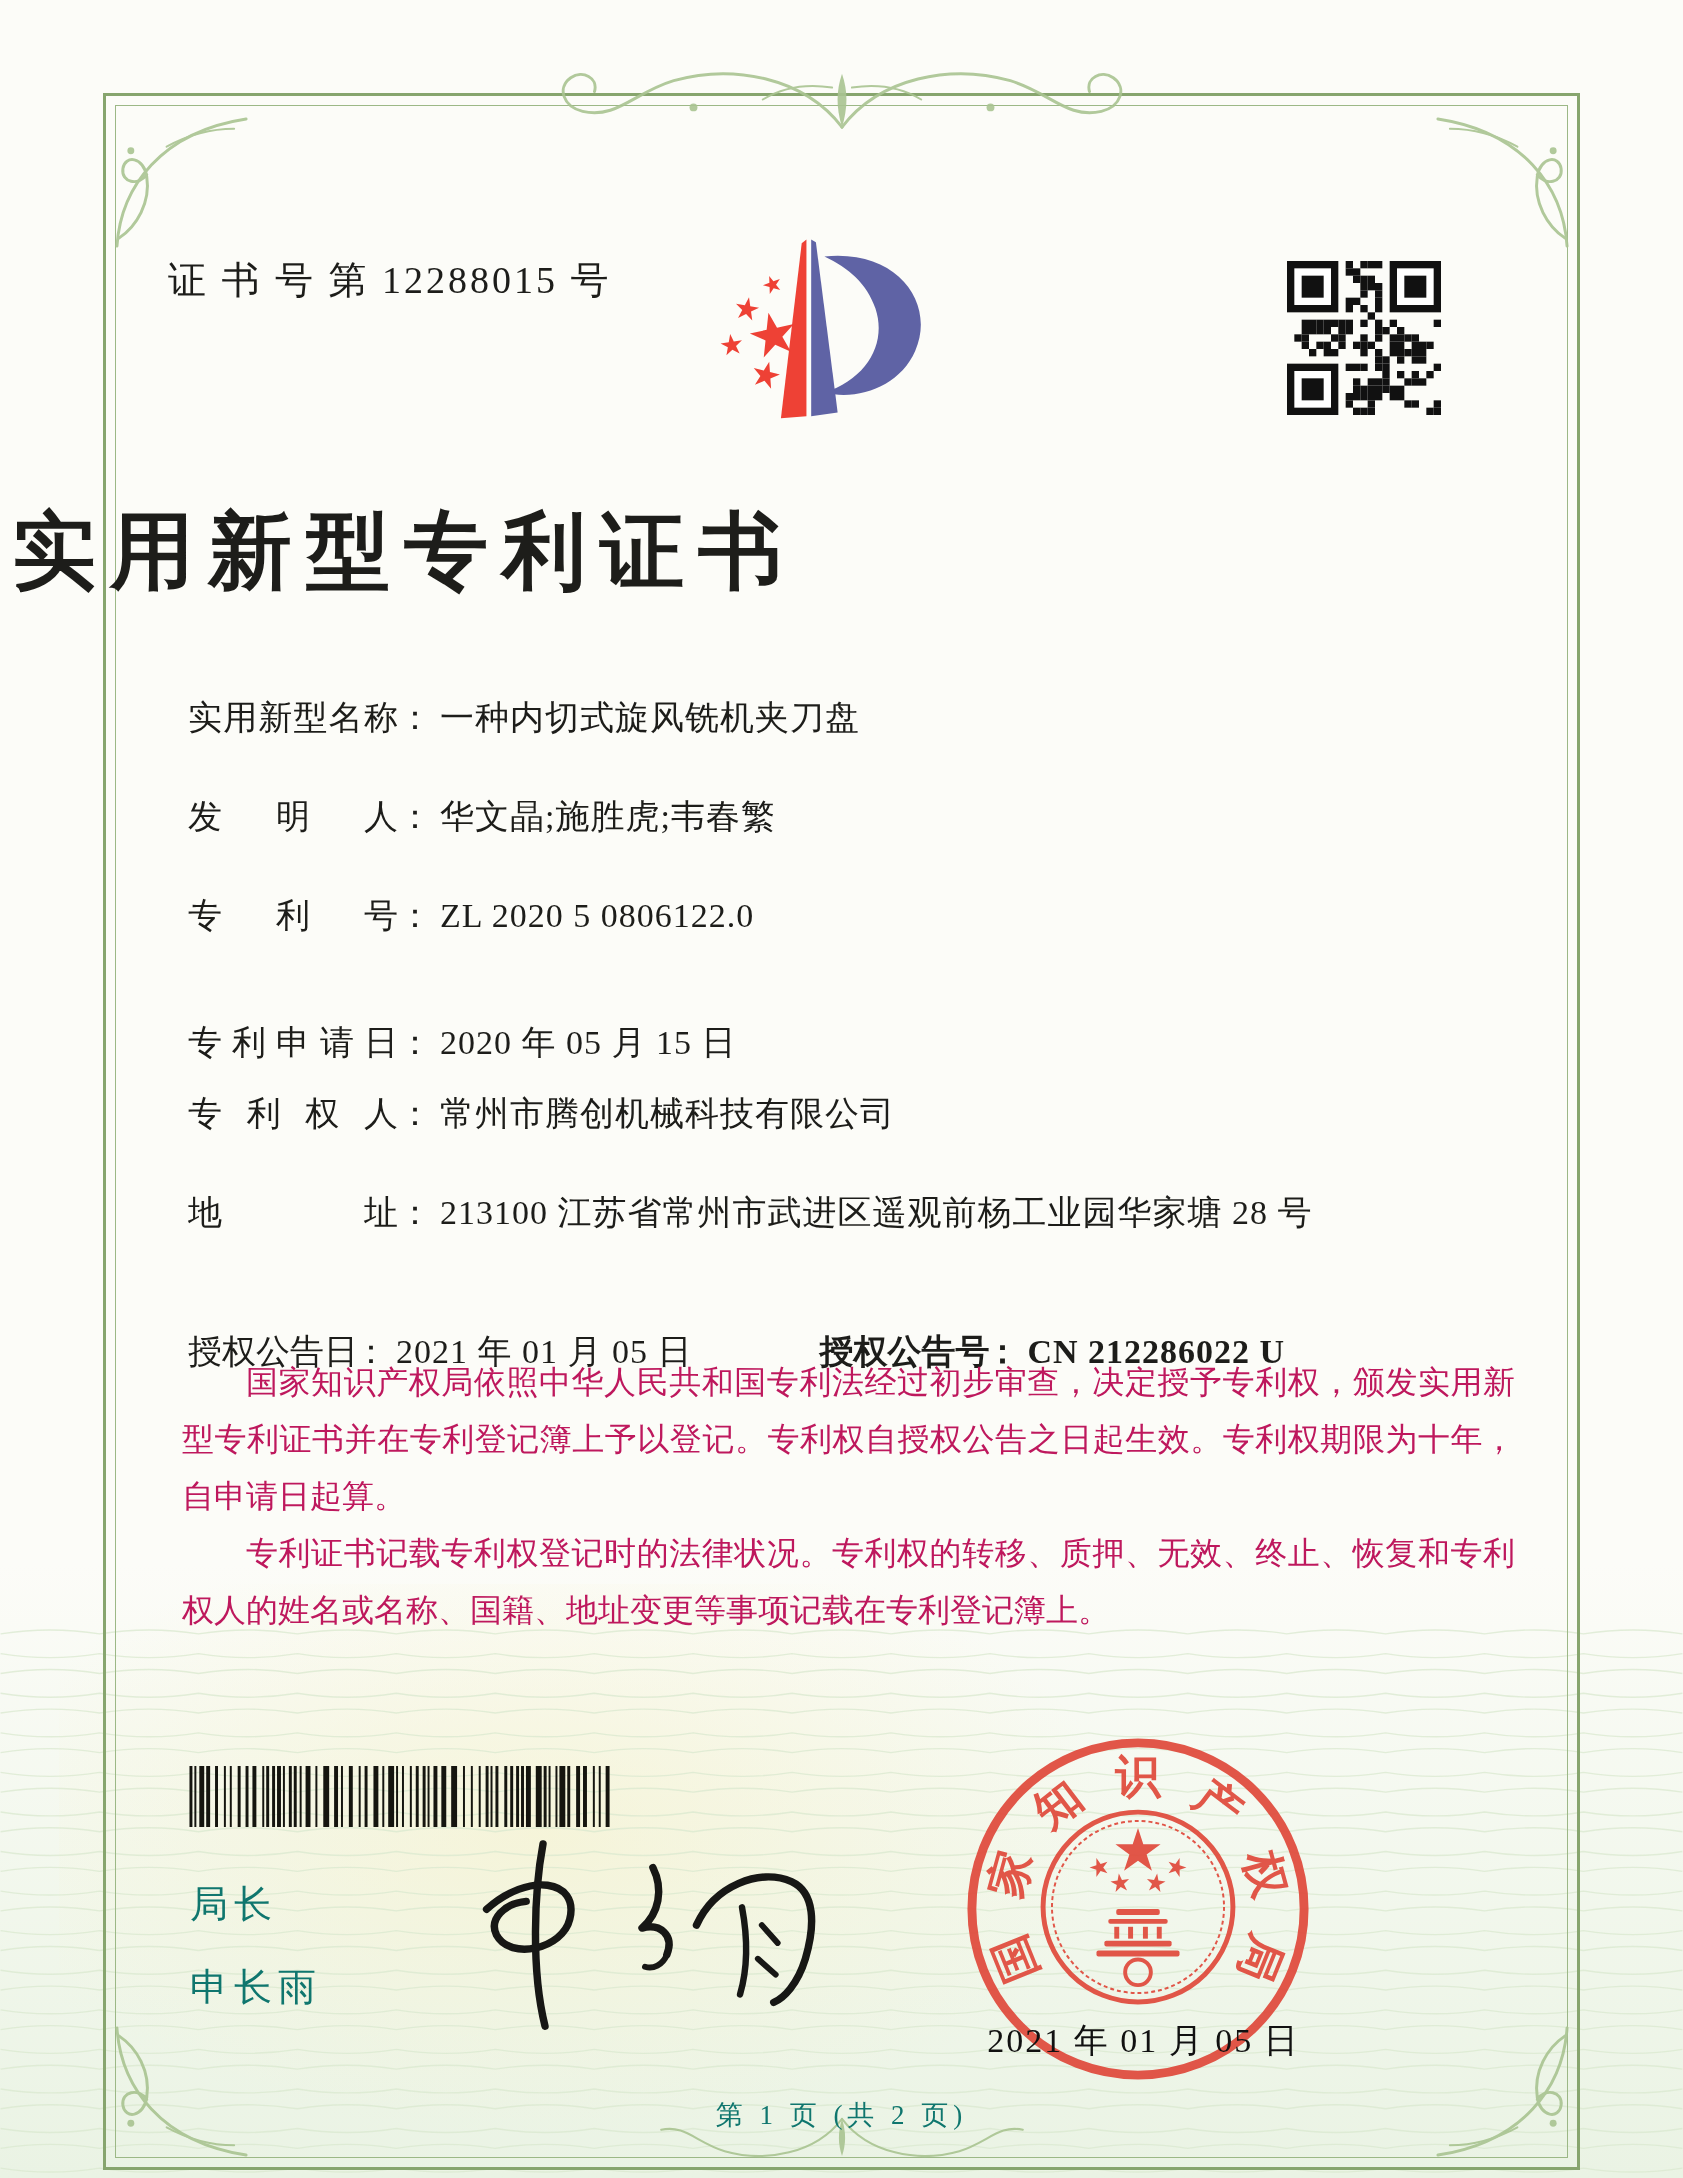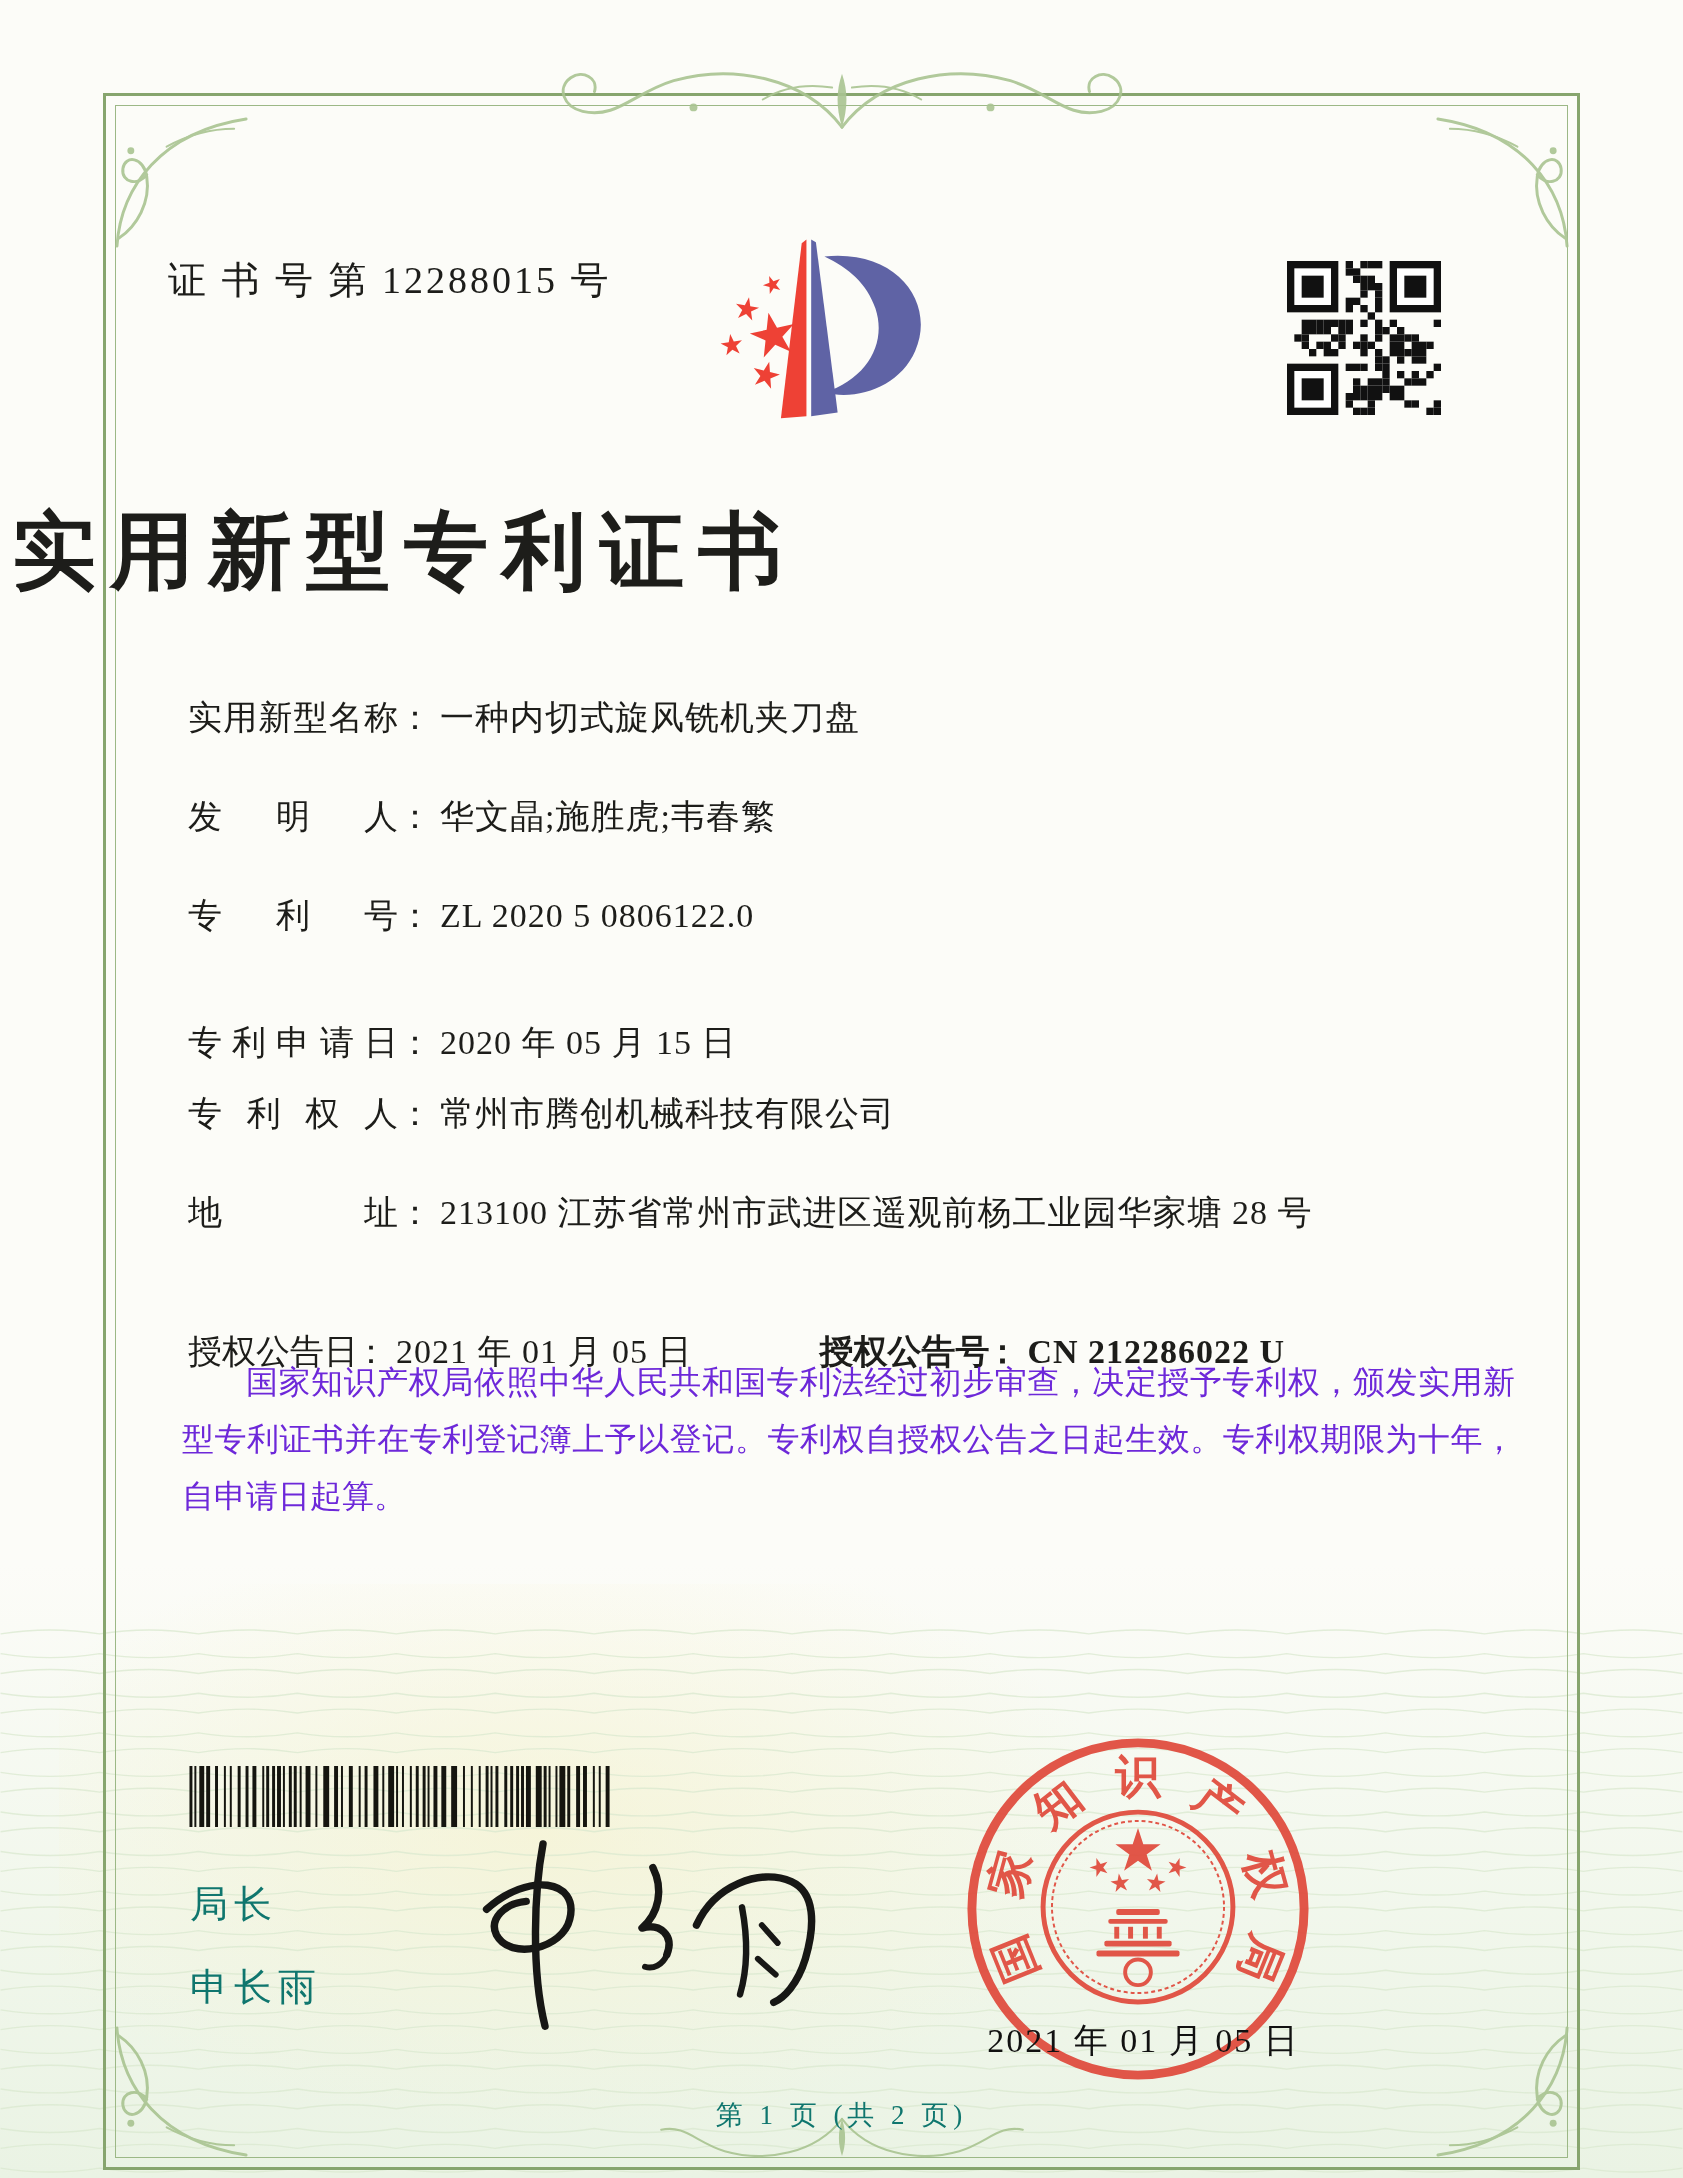--- a/index.html
+++ b/index.html
@@ -29,21 +29,21 @@
   
   .field-row{left:188px;width:1317px;font-size:34px;z-index:2;white-space:nowrap;}
   .field-label{display:inline-block;width:210px;text-align:justify;text-align-last:justify;
     vertical-align:bottom;}
   .field-label.short{width:166px;margin-top:40px;}
   .field-colon{display:inline-block;margin-right:8px;}
   .field-value{letter-spacing:1px;}
   .pair2{margin-left:127px;font-weight:bold;}
   
   .body-block{left:182px;top:1354px;width:1333px;z-index:2;font-size:32px;line-height:57px;
-    text-align:justify;color:#6d28d9;}
+    text-align:justify;color:#be185d;}
   .body-block p{margin:0;text-indent:2em;}
   
   #barcode{left:188px;top:1766px;z-index:2;}
   .commissioner,.commissioner-name{left:190px;font-size:38px;z-index:2;
     font-family:"Liberation Sans","DejaVu Sans",sans-serif;letter-spacing:6px;color:#0f766e;}
   .commissioner{top:1879px;}
   .commissioner-name{top:1962px;}
   #signature{left:447px;top:1830px;z-index:3;}
   #seal{left:962px;top:1733px;z-index:2;opacity:.93;}
   .seal-date{left:970px;top:2018px;width:347px;text-align:center;font-size:34px;
@@ -306,20 +306,21 @@
 </div>
 <div class="abs field-row" style="top:1190px;">
   <span class="field-label">地址</span><span class="field-colon">：</span><span class="field-value">213100 江苏省常州市武进区遥观前杨工业园华家塘 28 号</span>
 </div>
 <div class="abs field-row" style="top:1289px;">
   <span class="field-label short">授权公告日</span><span class="field-colon">：</span><span class="field-value">2021 年 01 月 05 日</span><span class="pair2"><span class="field-label short">授权公告号</span><span class="field-colon">：</span><span class="field-value">CN 212286022 U</span></span>
 </div>
 
 <div class="abs body-block">
   <p>国家知识产权局依照中华人民共和国专利法经过初步审查，决定授予专利权，颁发实用新型专利证书并在专利登记簿上予以登记。专利权自授权公告之日起生效。专利权期限为十年，自申请日起算。</p>
+  <p>专利证书记载专利权登记时的法律状况。专利权的转移、质押、无效、终止、恢复和专利权人的姓名或名称、国籍、地址变更等事项记载在专利登记簿上。</p>
 </div>
 
 <svg id="barcode" class="abs" width="426" height="61" viewBox="0 0 430 62">
     <rect x="0" y="0" width="3" height="62" fill="#15150f"></rect>
     <rect x="5" y="0" width="2" height="62" fill="#15150f"></rect>
     <rect x="10" y="0" width="5" height="62" fill="#15150f"></rect>
     <rect x="17" y="0" width="4" height="62" fill="#15150f"></rect>
     <rect x="26" y="0" width="3" height="62" fill="#15150f"></rect>
     <rect x="35" y="0" width="2" height="62" fill="#15150f"></rect>
     <rect x="41" y="0" width="2" height="62" fill="#15150f"></rect>

